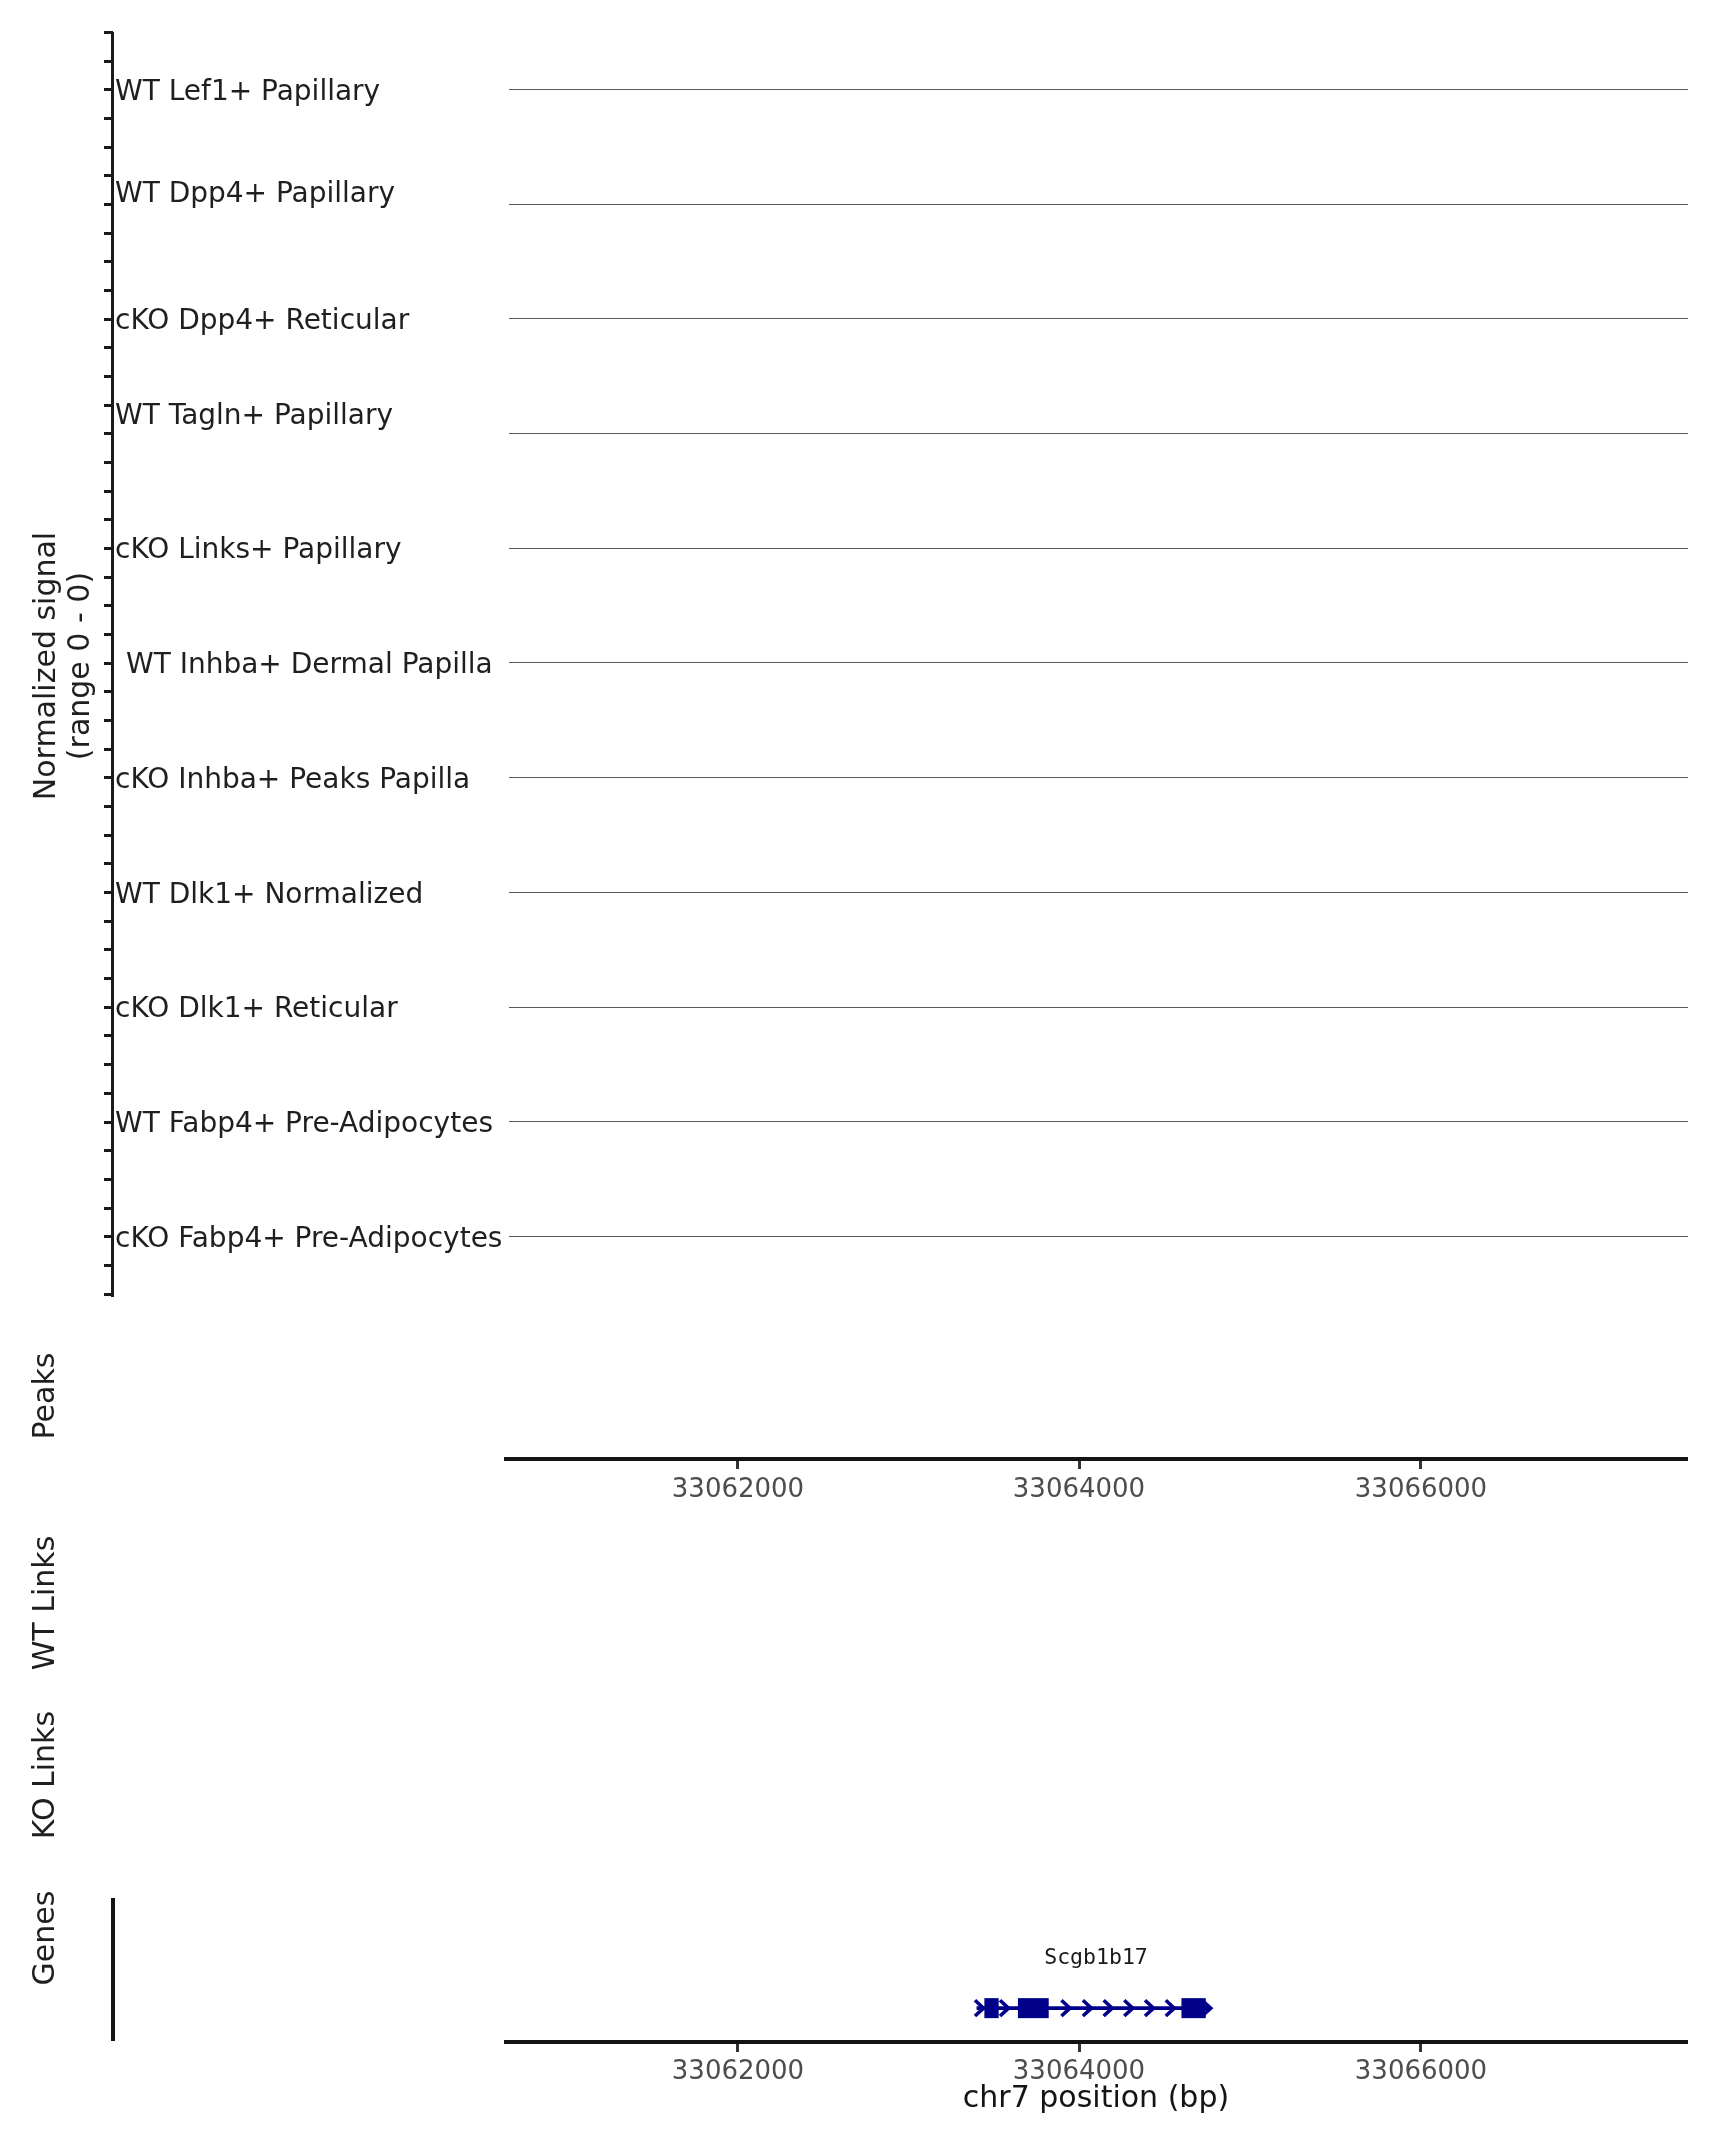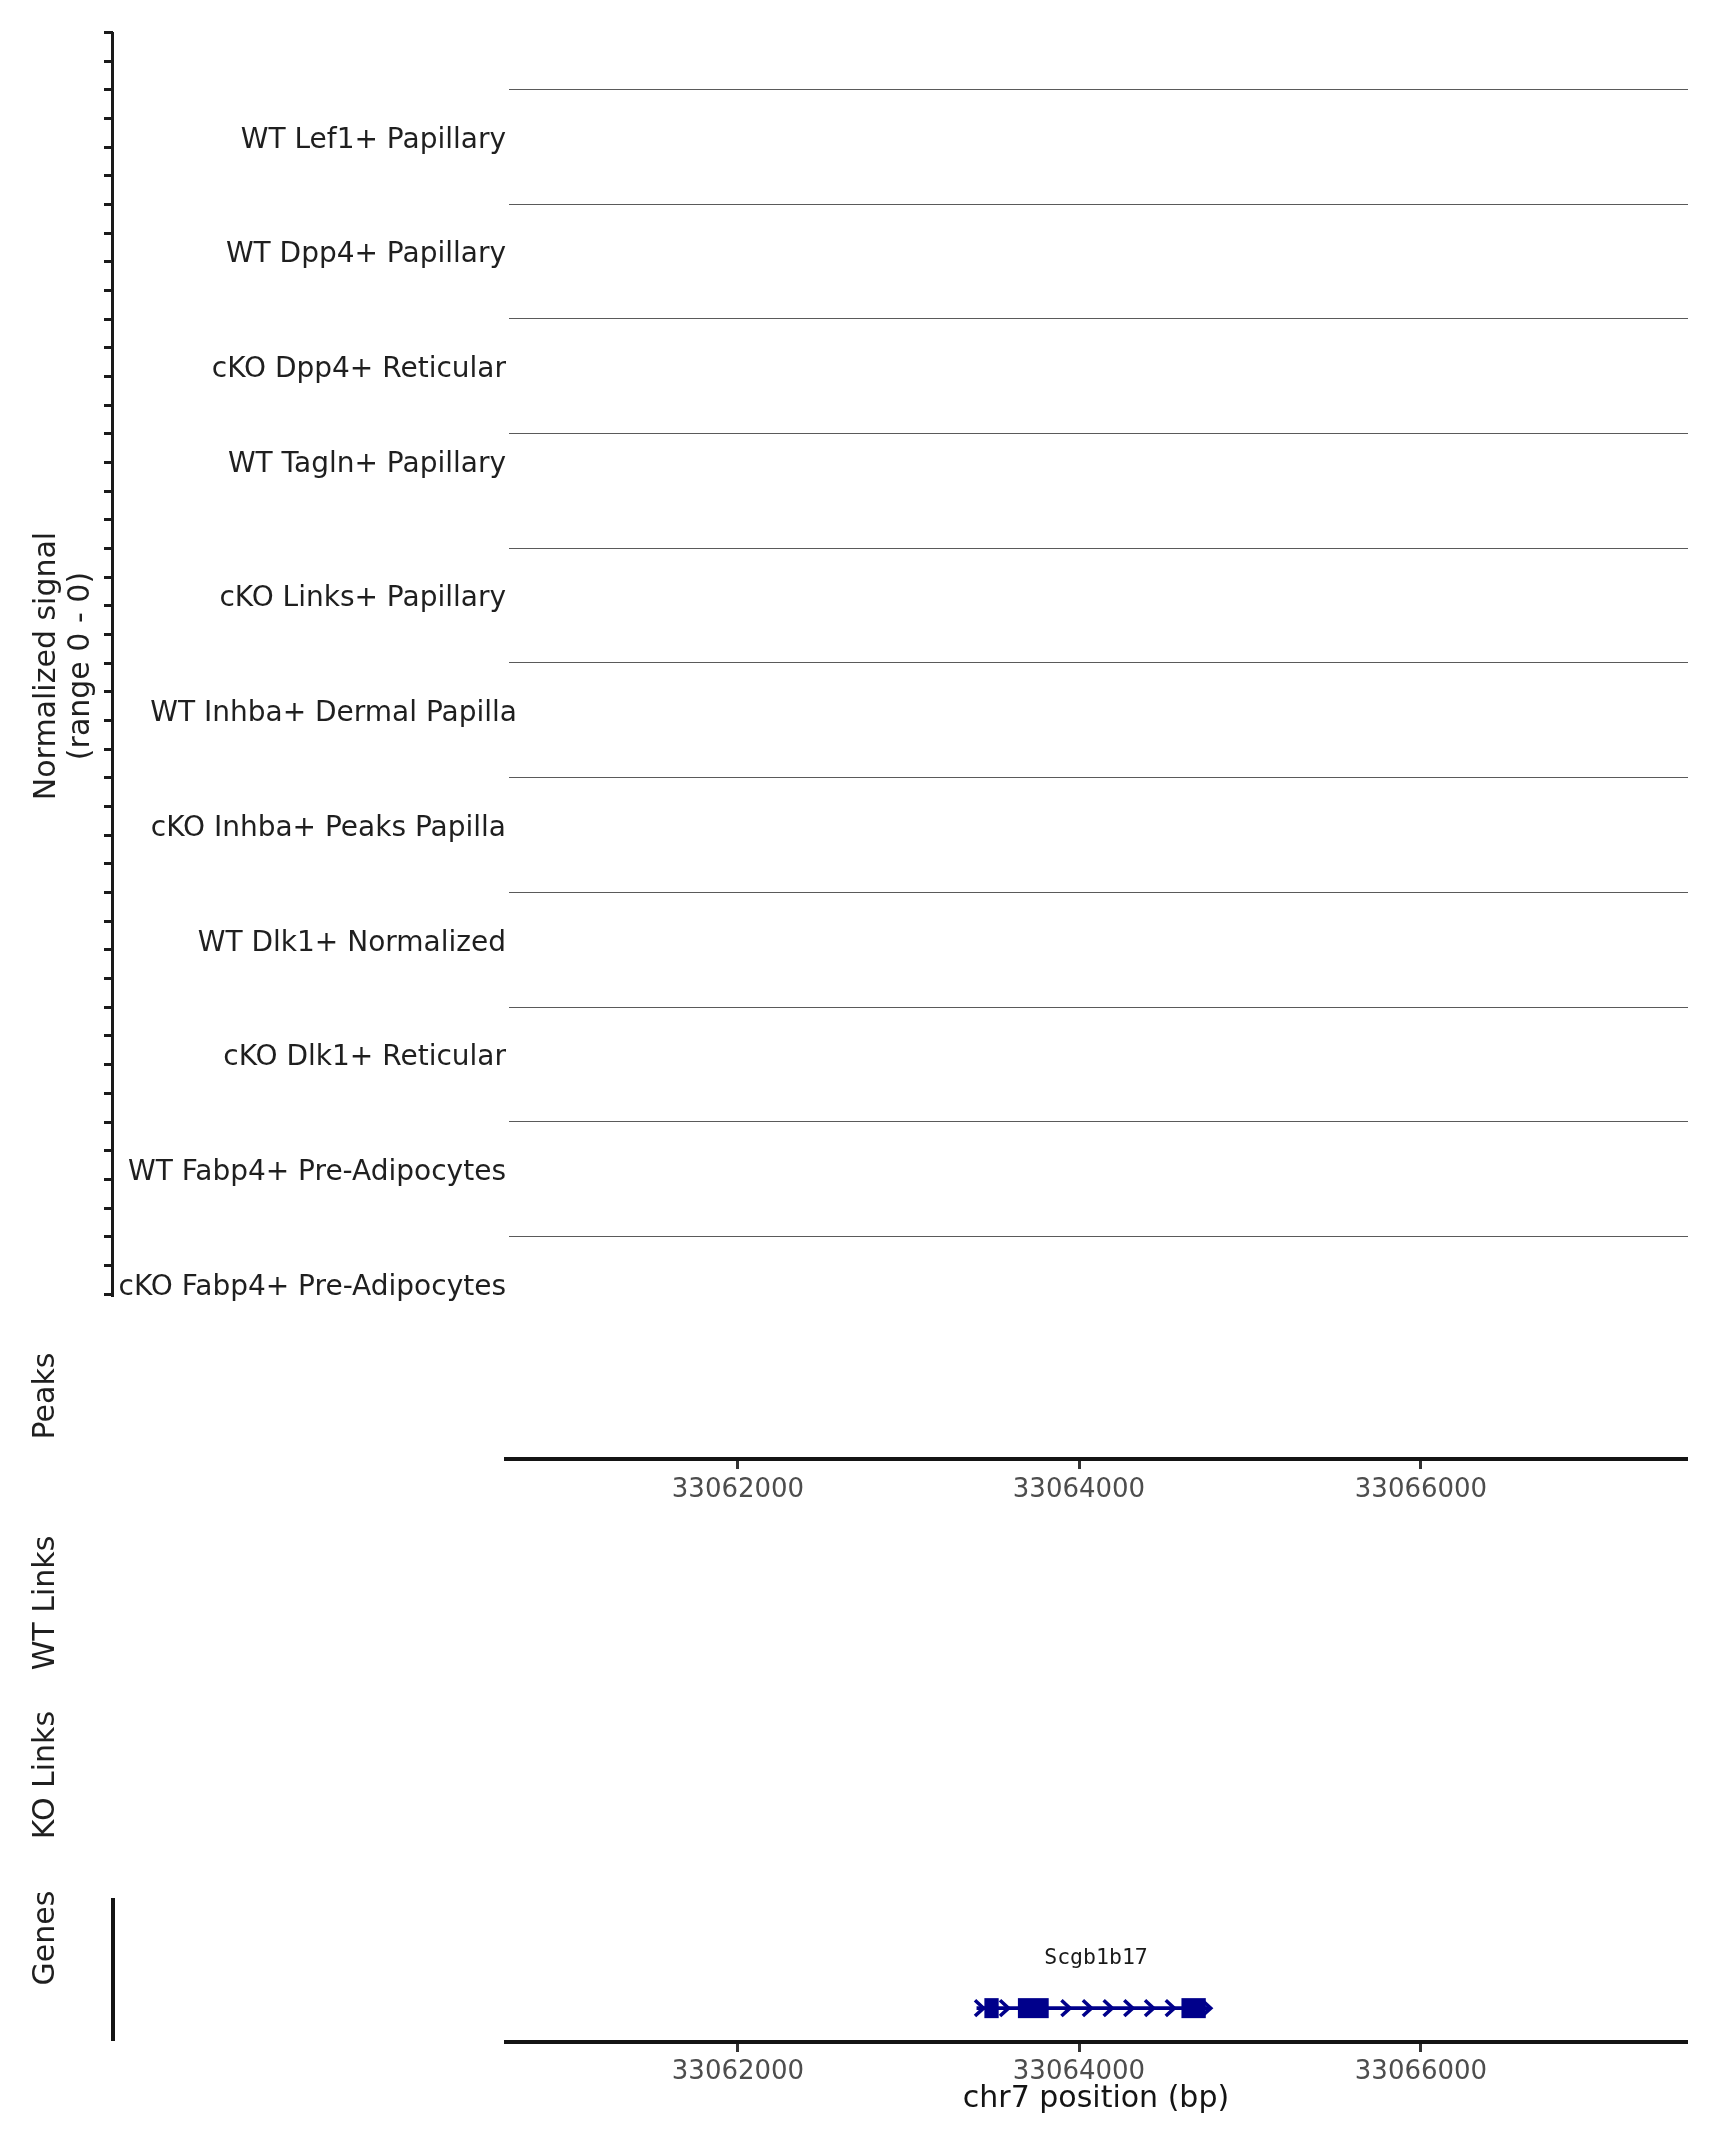--- a/index.html
+++ b/index.html
@@ -14,22 +14,22 @@
   }
   .ylab{
     position:absolute;transform:translate(-50%,-50%) rotate(-90deg);
     text-align:center;font-size:30px;color:#1f1f1f;line-height:34px;white-space:nowrap;
   }
   
   .bracket-line{position:absolute;left:111px;top:32px;width:2.9px;height:1265px;background:#1a1a1a;}
   .bracket-tick{position:absolute;width:8.6px;height:2.9px;background:#1a1a1a;}
   
   .track-label{
-    position:absolute;left:115px;width:391px;text-align:right;
-    font-size:28px;color:#1f1f1f;transform:translateY(-50%);white-space:nowrap;margin-top:48px;
+    position:absolute;left:115px;width:391px;text-align:left;
+    font-size:28px;color:#1f1f1f;transform:translateY(-50%);white-space:nowrap;
   }
   .track-line{position:absolute;left:509px;width:1179px;height:1.4px;background:#5a5a5a;}
   
   .gaxis-line{position:absolute;left:504px;width:1184px;height:3.6px;background:#141414;}
   .gaxis-tick{position:absolute;width:2.9px;height:8px;background:#333333;}
   .gaxis-ticklabel{
     position:absolute;width:186px;margin-left:-93px;text-align:center;
     font-size:26px;color:#4d4d4d;line-height:30px;white-space:nowrap;
   }
   .xaxis-title{
@@ -98,21 +98,21 @@
       <div class="bracket-tick" style="left: 104px; top: 1149px;"></div>
       <div class="bracket-tick" style="left: 104px; top: 1178px;"></div>
       <div class="bracket-tick" style="left: 104px; top: 1207px;"></div>
       <div class="bracket-tick" style="left: 104px; top: 1235px;"></div>
       <div class="bracket-tick" style="left: 104px; top: 1264px;"></div>
       <div class="bracket-tick" style="left: 104px; top: 1293px;"></div>
     </div>
   <div id="tracks">
       <div class="track-label" style="top: 90px;">WT Lef1+ Papillary</div>
       <div class="track-line" style="top: 89px;"></div>
-      <div class="track-label" style="top: 204px;">WT Dpp4+ Papillary</div>
+      <div class="track-label" style="top: 192px;">WT Dpp4+ Papillary</div>
       <div class="track-line" style="top: 204px;"></div>
       <div class="track-label" style="top: 319px;">cKO Dpp4+ Reticular</div>
       <div class="track-line" style="top: 318px;"></div>
       <div class="track-label" style="top: 414px;">WT Tagln+ Papillary</div>
       <div class="track-line" style="top: 433px;"></div>
       <div class="track-label" style="top: 548px;">cKO Links+ Papillary</div>
       <div class="track-line" style="top: 548px;"></div>
       <div class="track-label" style="top: 663px; padding-left: 11px;">WT Inhba+ Dermal Papilla</div>
       <div class="track-line" style="top: 662px;"></div>
       <div class="track-label" style="top: 778px;">cKO Inhba+ Peaks Papilla</div>

